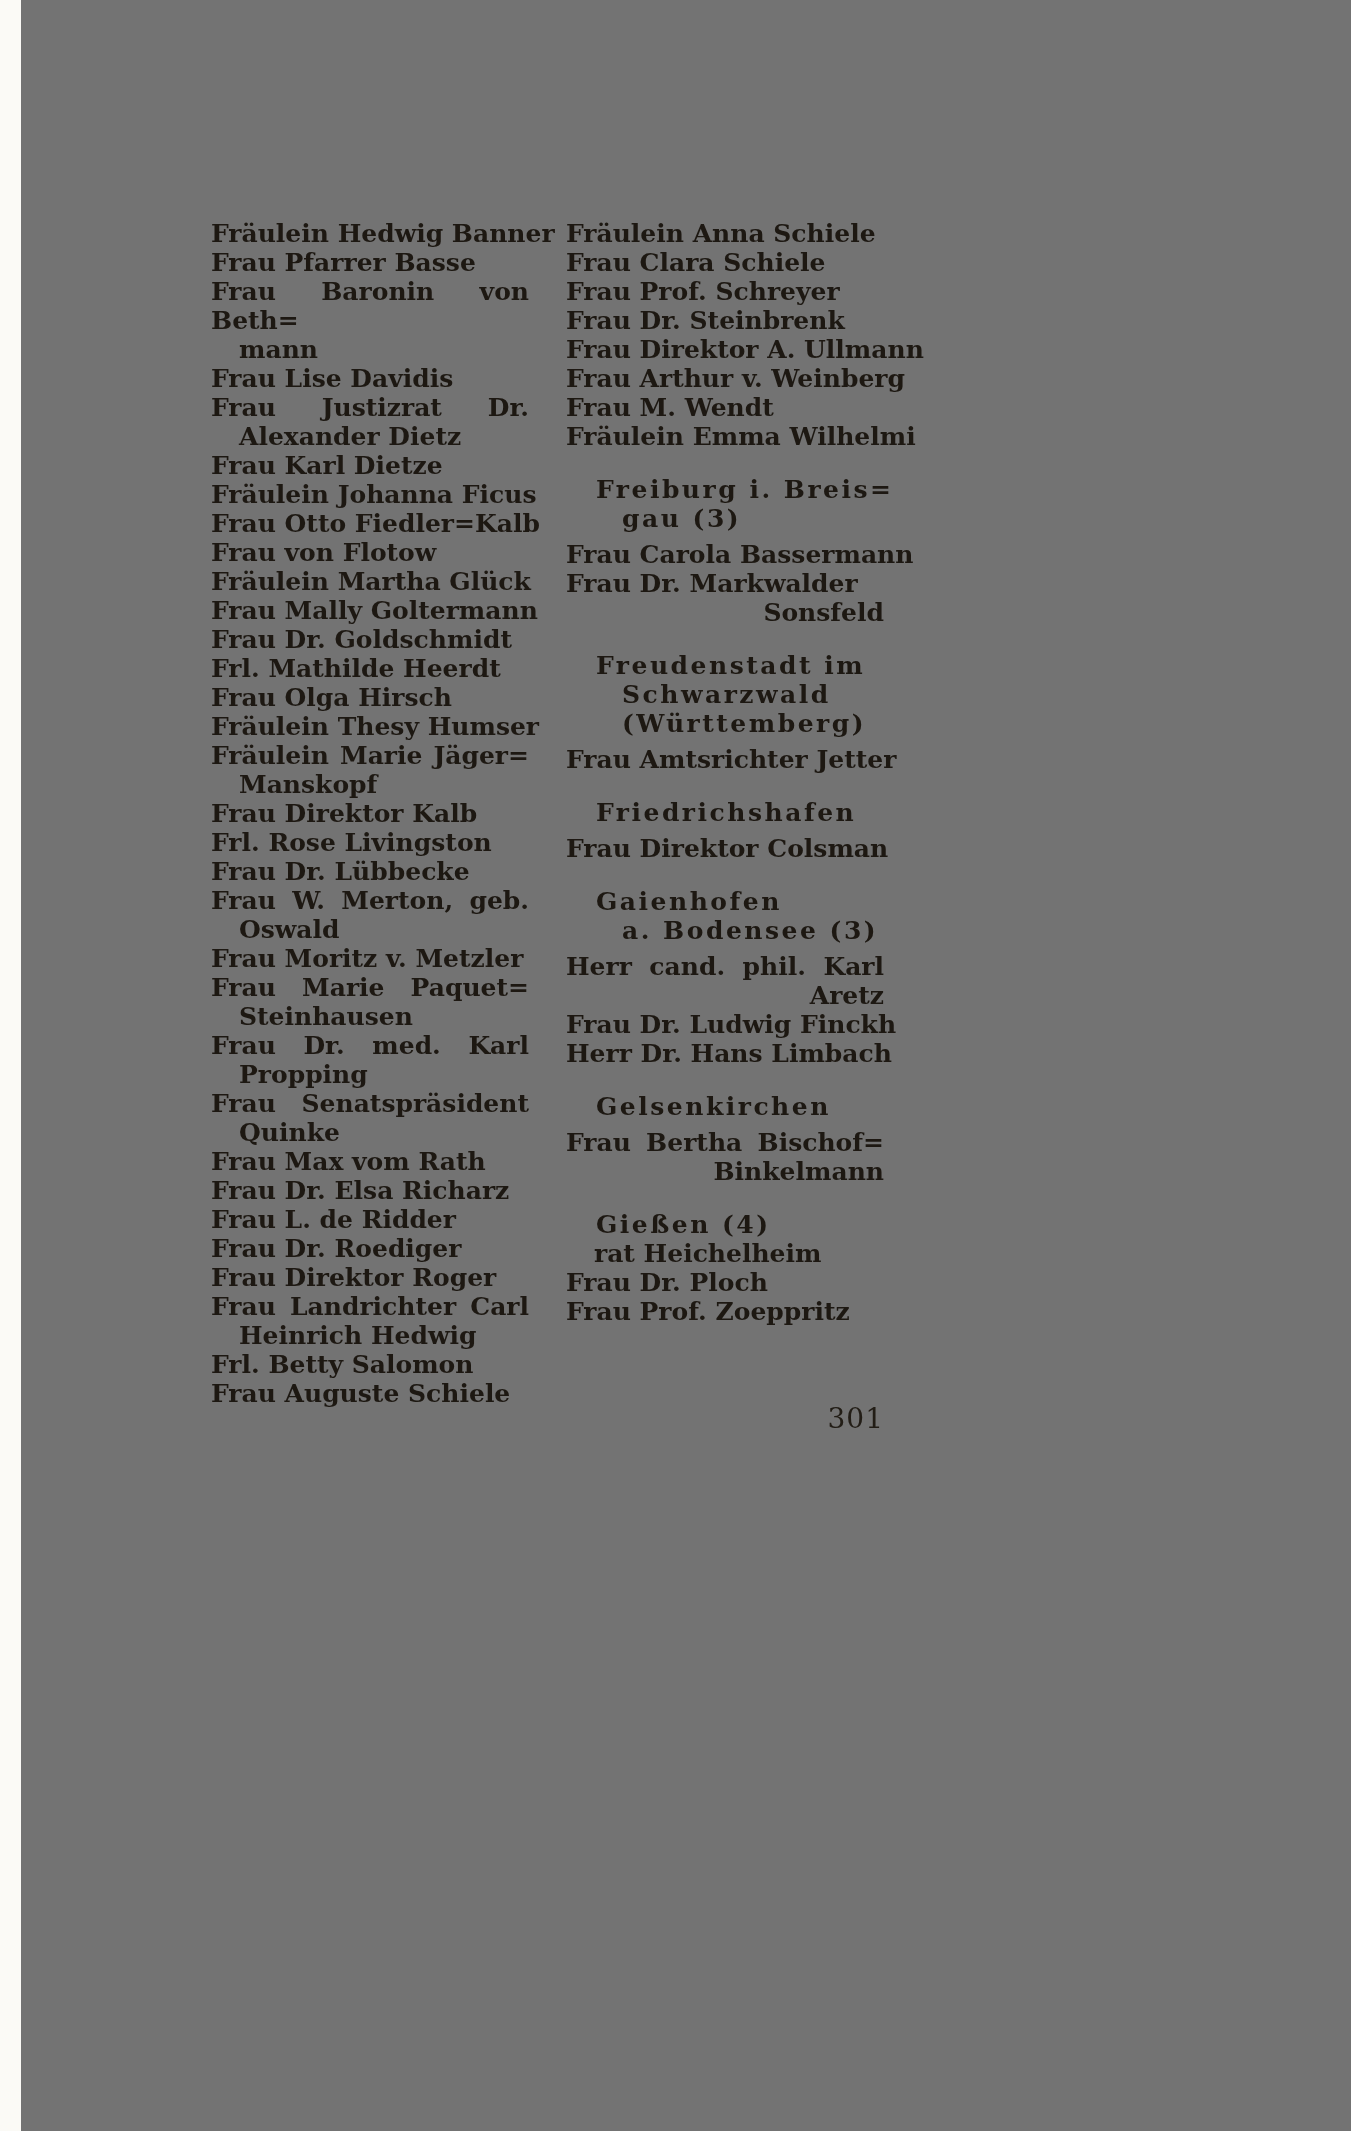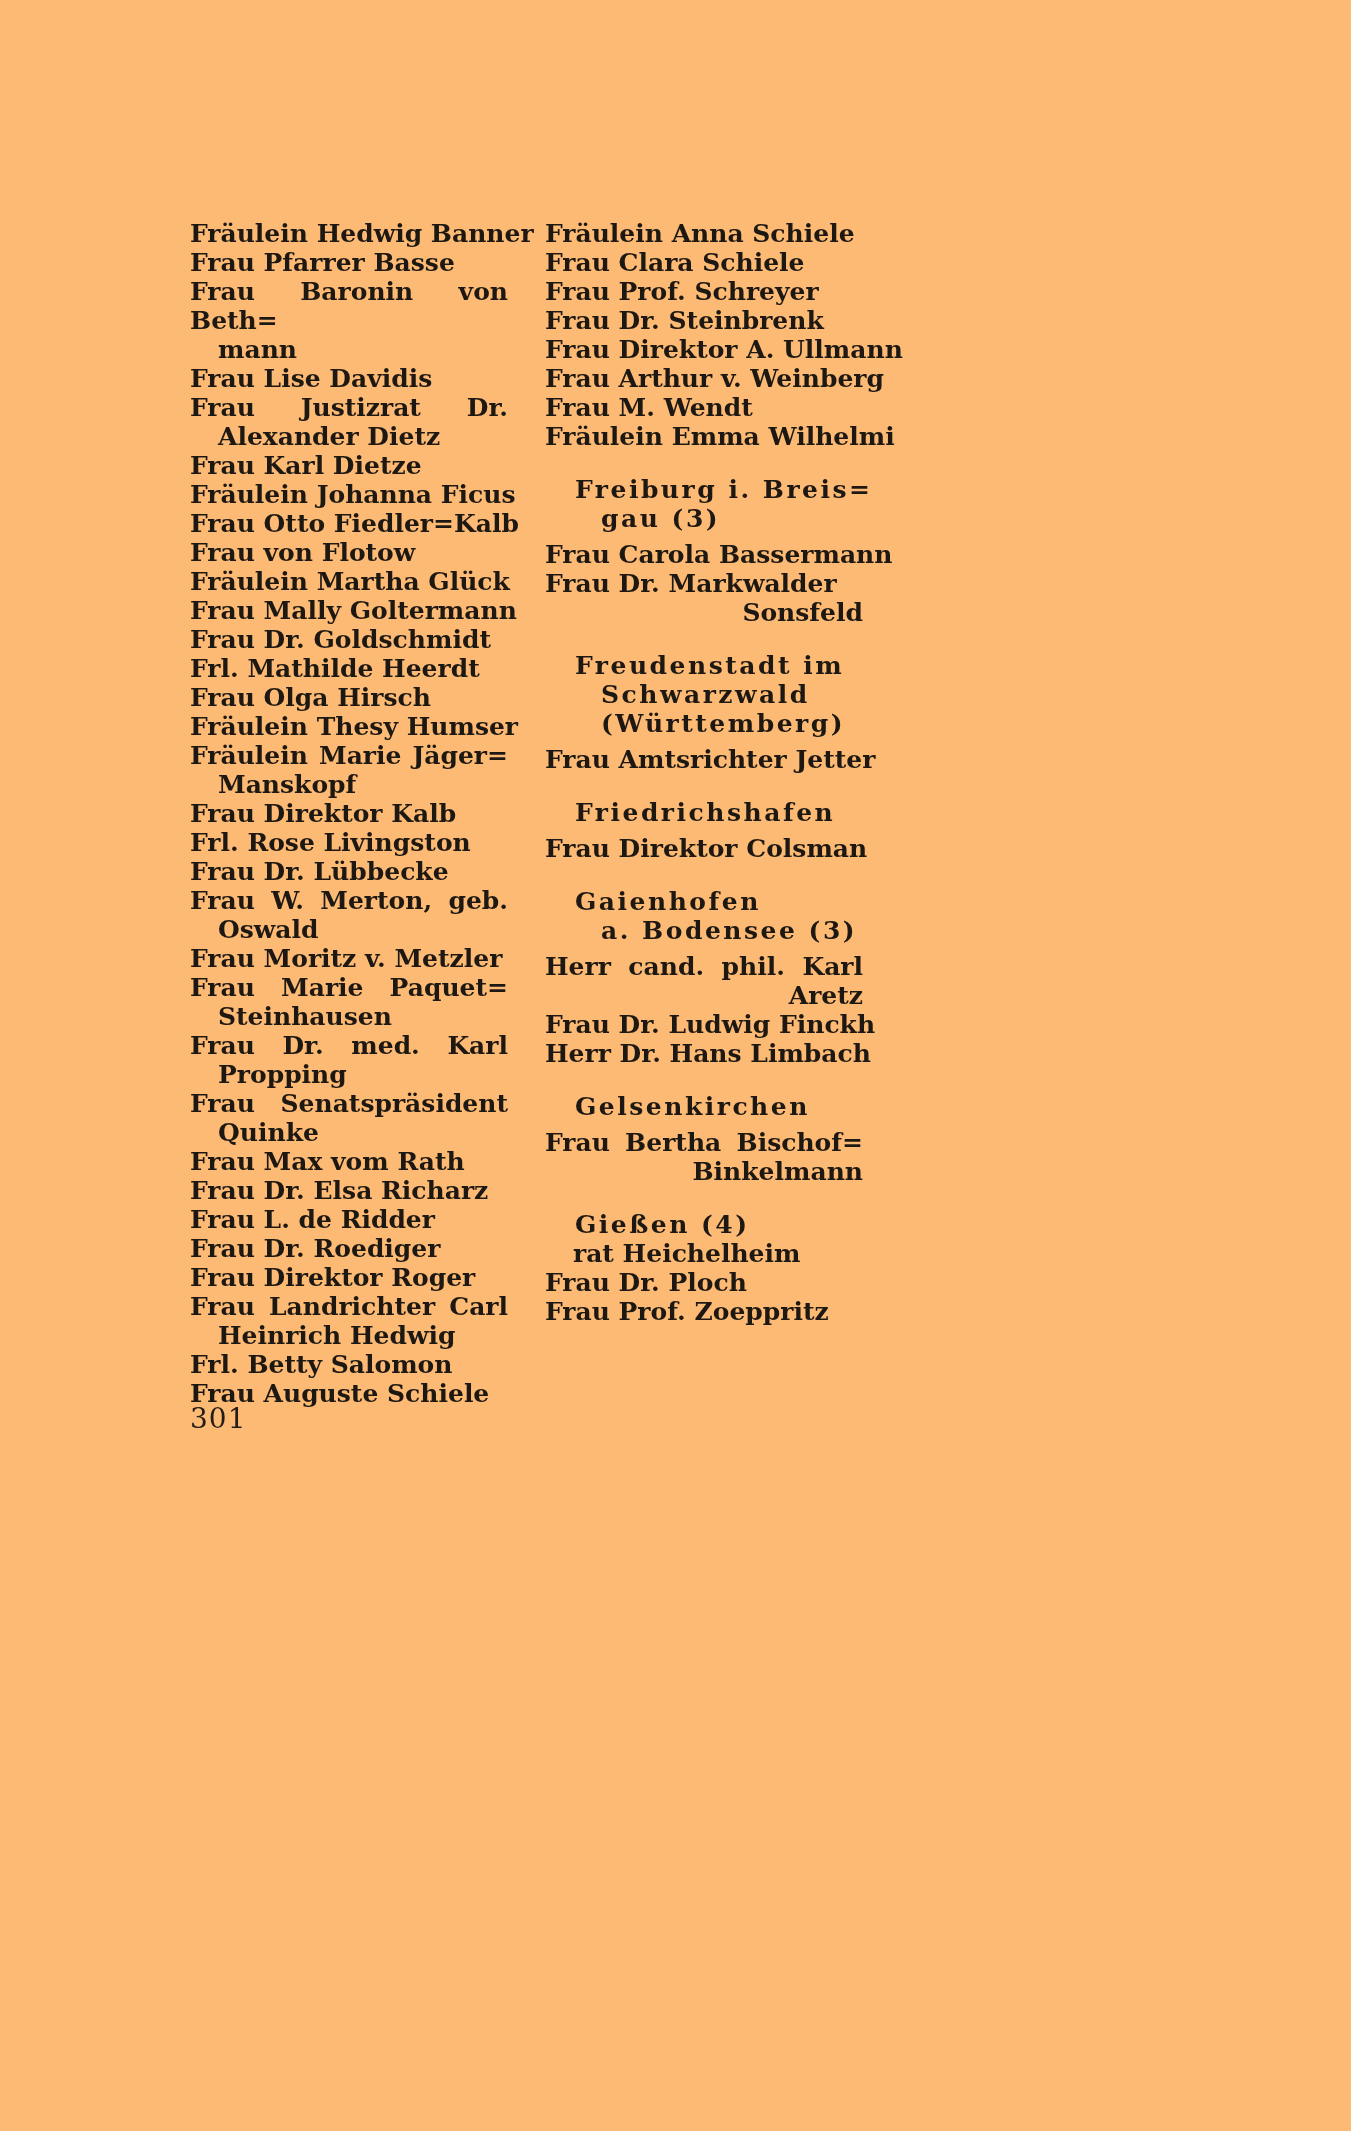--- a/index.html
+++ b/index.html
@@ -7,21 +7,22 @@
   body {
     position: relative;
     background: #fbfaf6;
     font-family: "DejaVu Serif", serif;
     color: #1d1812;
     overflow: hidden;
   }
   .page {
     position: absolute;
     inset: 0;
-    background: #fdba74;
+    background: #737373;
+    margin-left: 21px;
   }
   .column {
     position: absolute;
     top: 219px;
     width: 318px;
     font-weight: 700;
     font-size: 25px;
     line-height: 29px;
   }
   .col-left  { left: 190px; }
@@ -42,21 +43,21 @@
   .headingcont {
     padding-left: 56px;
     letter-spacing: 2.5px;
   }
   .heading + .entry, .headingcont + .entry { margin-top: 7px; }
   .page-number {
     position: absolute;
     top: 1402px;
     left: 190px;
     width: 673px;
-    text-align: left;
+    text-align: right;
     font-size: 28px;
     font-weight: 400;
     letter-spacing: 1px;
     color: #221d16;
   }
 </style>
 </head>
 <body>
 
 <div class="page">

